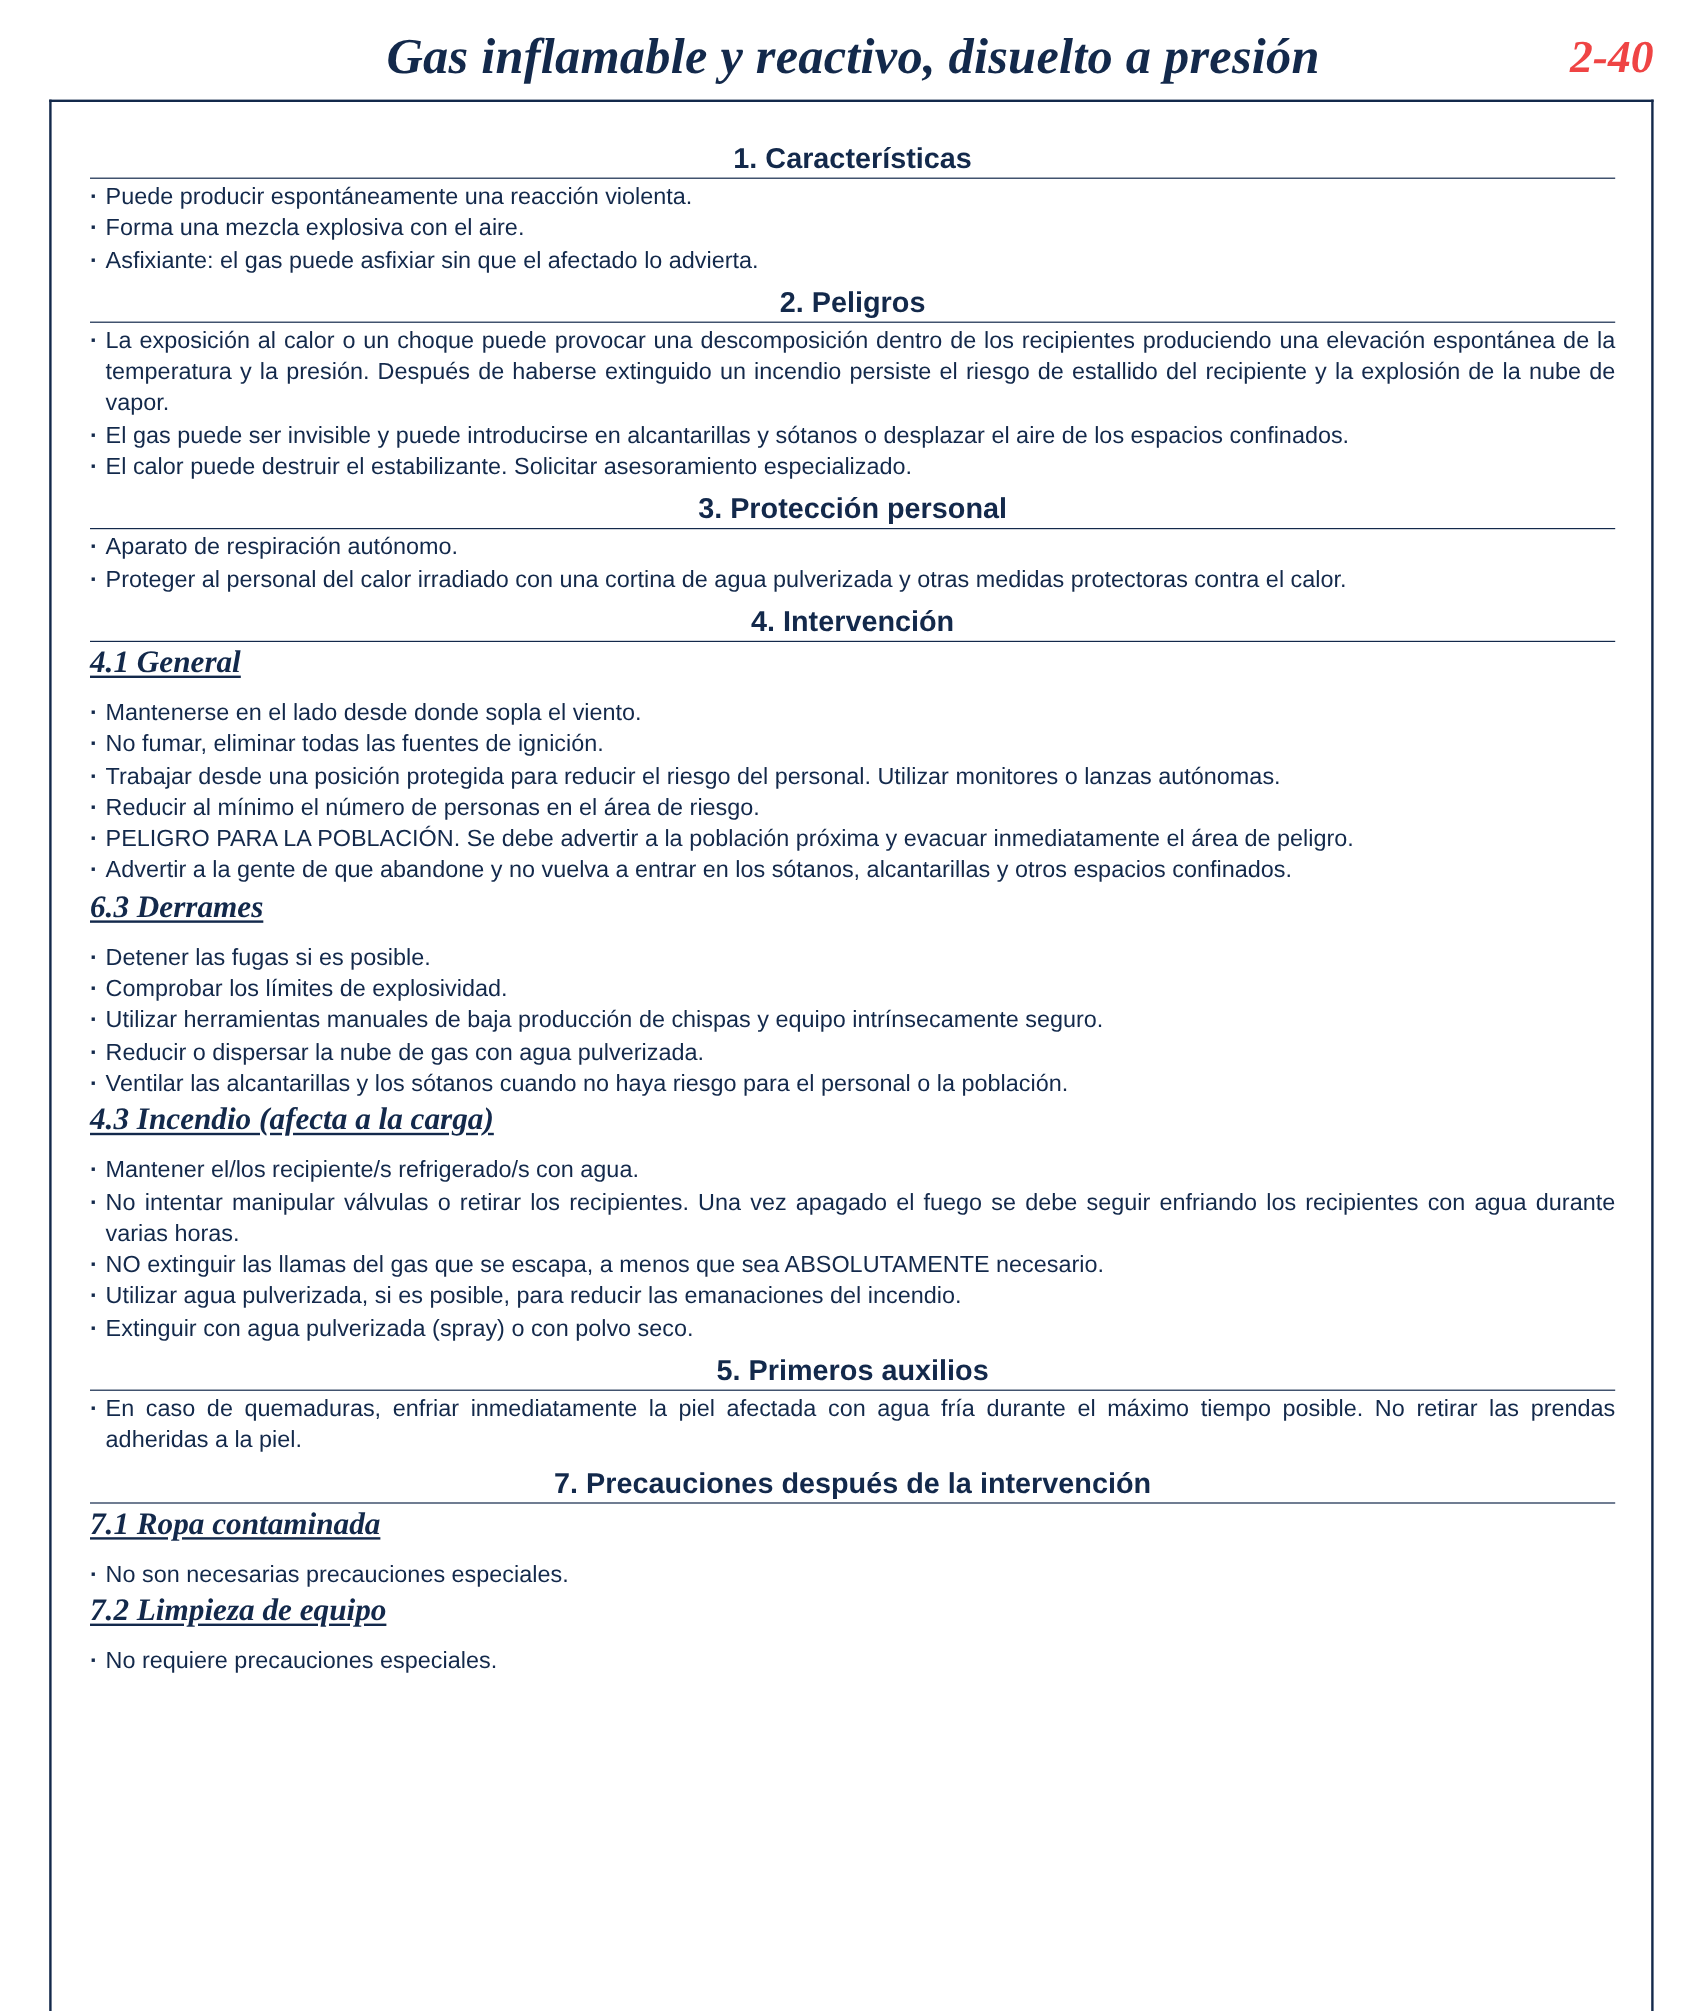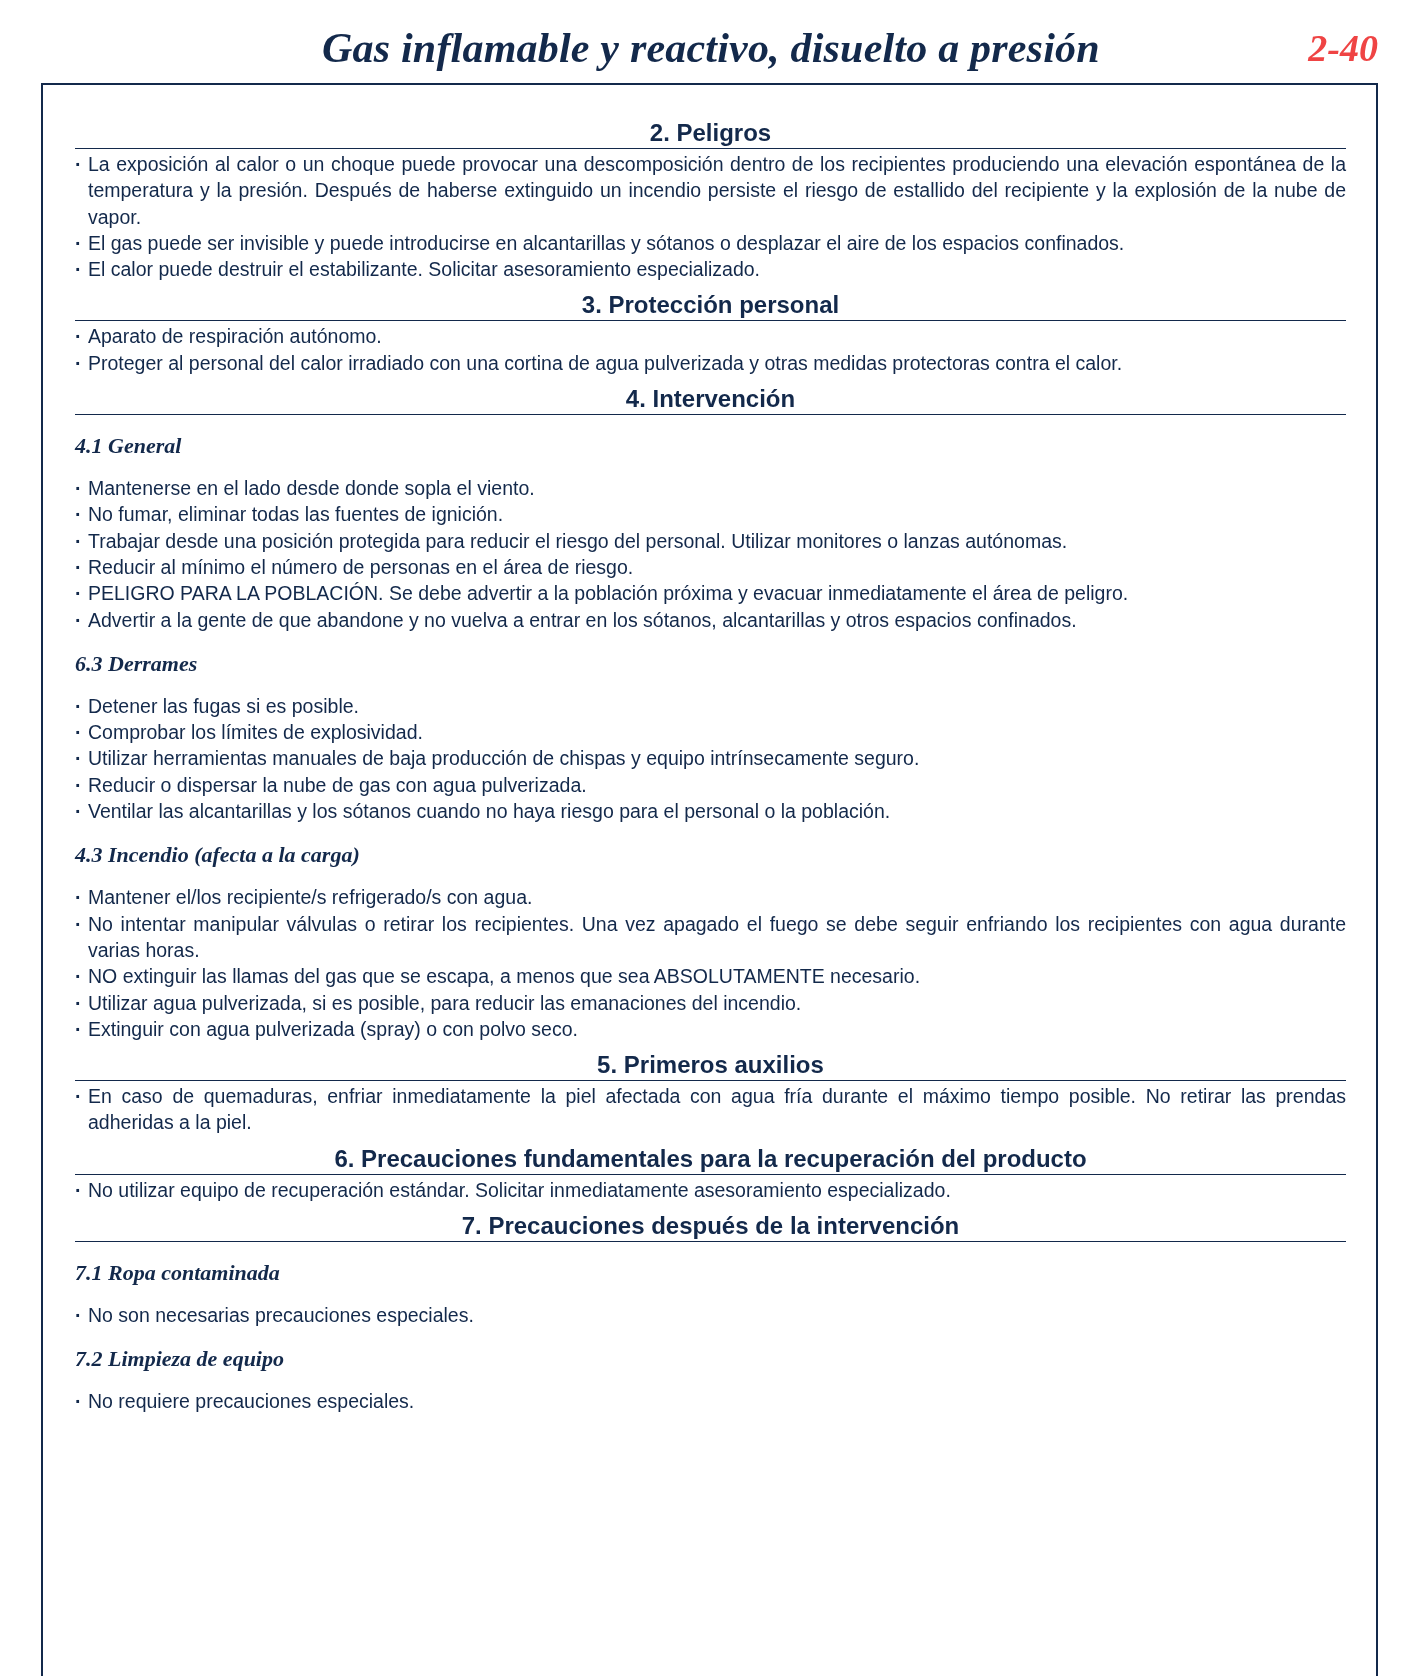--- a/index.html
+++ b/index.html
@@ -36,36 +36,44 @@
     ul.items { list-style: none; margin: 2px 0 0 0; padding: 0; }
     ul.items li {
       position: relative; padding-left: 13px; font-size: 19.5px;
       line-height: 26.3px; text-align: justify;
     }
     ul.items li::before {
       content: "·"; position: absolute; left: 0; top: 0; font-weight: bold;
     }
     .sub-head {
       font-family: "Liberation Serif", serif; font-style: italic; font-weight: bold;
-      font-size: 22px; text-underline-offset: 3px;
-      margin: 16px 0 14px 0; line-height: 30px;
+      font-size: 26px; text-decoration: underline; text-underline-offset: 3px;
+      margin: 2px 0 14px 0; line-height: 30px;
     }
   </style>
 </head>
 <body>
 
 <div class="title">
   <span class="t">Gas inflamable y reactivo, disuelto a presión</span>
 </div>
 <div class="page-num">2-40</div>
 
 <div class="frame"></div>
 
 <div class="content">
 
+  <div class="sec">
+    <div class="sec-head">1. Características</div>
+    <ul class="items">
+      <li>Puede producir espontáneamente una reacción violenta.</li>
+      <li>Forma una mezcla explosiva con el aire.</li>
+      <li>Asfixiante: el gas puede asfixiar sin que el afectado lo advierta.</li>
+    </ul>
+  </div>
 
   <div class="sec">
     <div class="sec-head">2. Peligros</div>
     <ul class="items">
       <li>La exposición al calor o un choque puede provocar una descomposición dentro de los recipientes produciendo una elevación espontánea de la temperatura y la presión. Después de haberse extinguido un incendio persiste el riesgo de estallido del recipiente y la explosión de la nube de vapor.</li>
       <li>El gas puede ser invisible y puede introducirse en alcantarillas y sótanos o desplazar el aire de los espacios confinados.</li>
       <li>El calor puede destruir el estabilizante. Solicitar asesoramiento especializado.</li>
     </ul>
   </div>
 
@@ -109,26 +117,20 @@
     </ul>
   </div>
 
   <div class="sec">
     <div class="sec-head">5. Primeros auxilios</div>
     <ul class="items">
       <li>En caso de quemaduras, enfriar inmediatamente la piel afectada con agua fría durante el máximo tiempo posible. No retirar las prendas adheridas a la piel.</li>
     </ul>
   </div>
 
-  <div class="sec">
-    <div class="sec-head">6. Precauciones fundamentales para la recuperación del producto</div>
-    <ul class="items">
-      <li>No utilizar equipo de recuperación estándar. Solicitar inmediatamente asesoramiento especializado.</li>
-    </ul>
-  </div>
 
   <div class="sec">
     <div class="sec-head">7. Precauciones después de la intervención</div>
 
     <div class="sub-head">7.1 Ropa contaminada</div>
     <ul class="items">
       <li>No son necesarias precauciones especiales.</li>
     </ul>
 
     <div class="sub-head">7.2 Limpieza de equipo</div>

